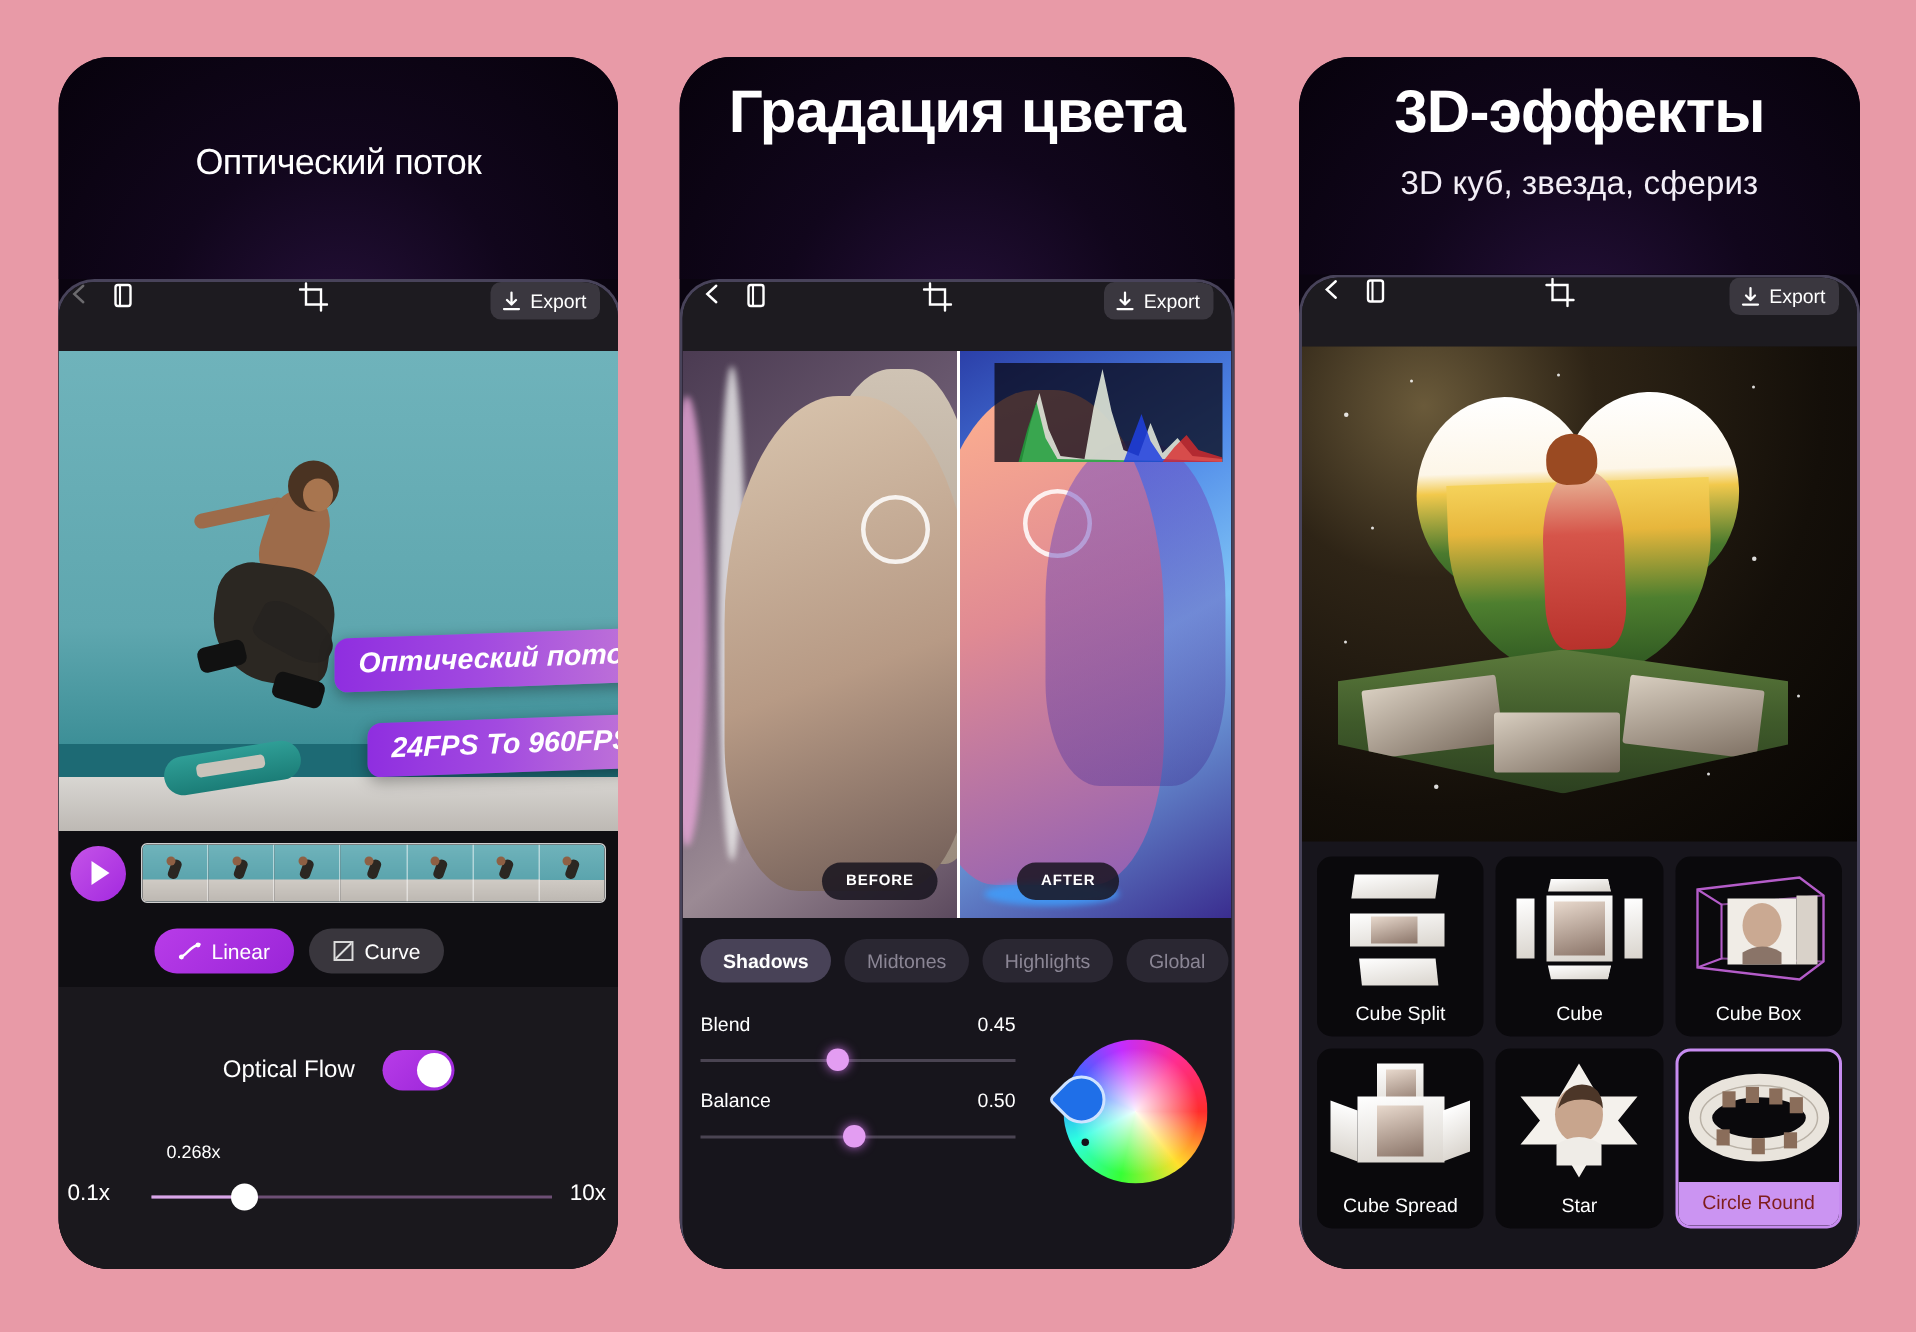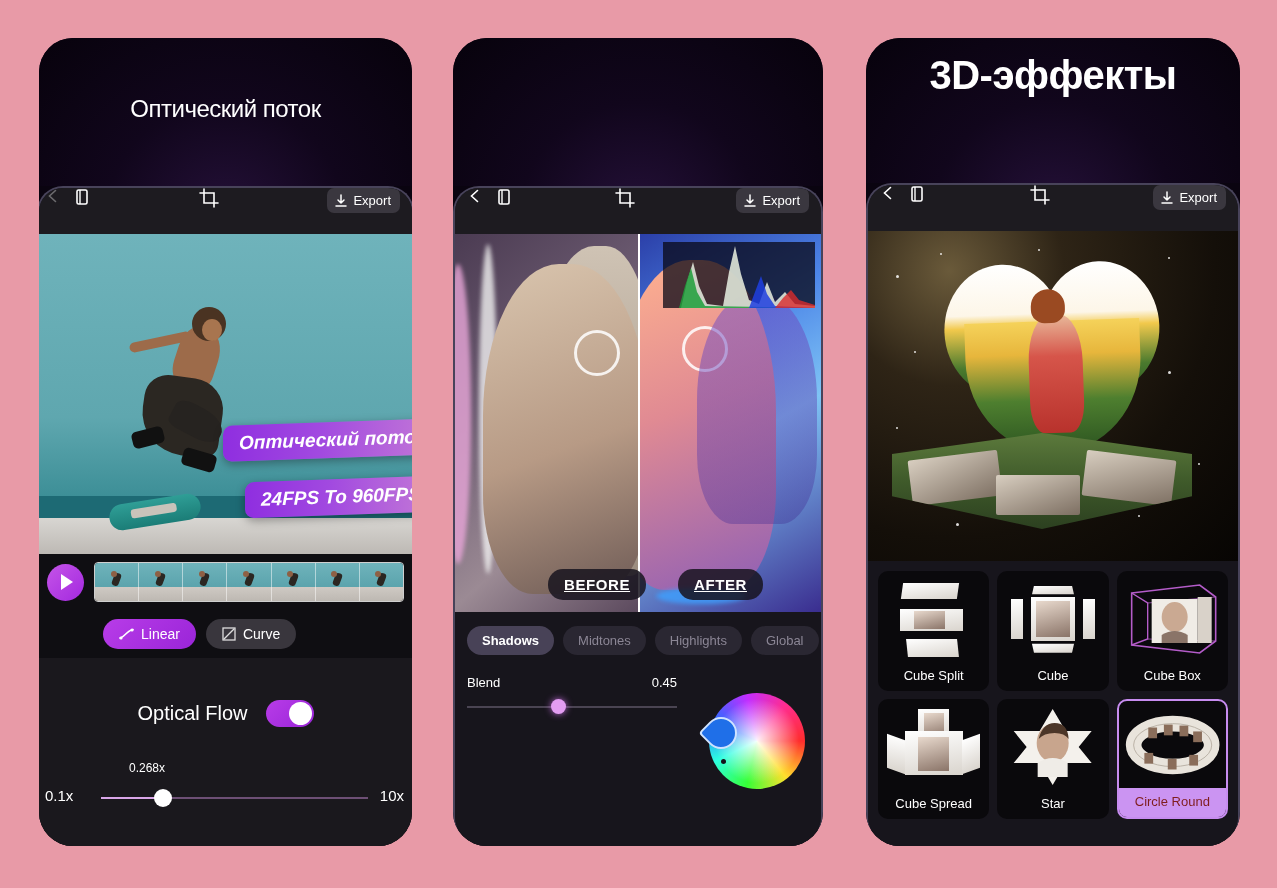--- a/index.html
+++ b/index.html
@@ -145,32 +145,32 @@
   .mode-row { height: 48px; background:#0f0e12; display:flex; align-items:center; gap:10px; padding: 0 0 0 64px; }
   .pill {
     display:inline-flex; align-items:center; gap:7px;
     border-radius: 16px; padding: 7px 16px; font-size: 14px; color:#fff;
   }
   .pill.active { background: linear-gradient(135deg,#b83ce8,#9a25d8); }
   .pill.idle { background:#39363d;justify-content:space-between; }
 
   .lower-panel { background:#1a181d; padding-top: 18px; height: 100%; position:relative;}
   .flow-row { display:flex; align-items:center; justify-content:center; gap: 18px; margin-top: 24px; }
-  .flow-label { color:#fff; font-size:20px; }
+  .flow-label { color:#fff; font-size:16px; }
   .toggle {
     width: 48px; height: 27px; border-radius:14px;
     background: linear-gradient(135deg,#b83ce8,#9a25d8);
     position:relative;
   }
   .knob { position:absolute; right:2px; top:2px; width:23px; height:23px; border-radius:50%; background:#fff; }
 
   .slider-area { margin-top: 42px; padding: 0 6px; position:relative; }
   .sl-label-left { position:absolute; left:6px; top:18px; color:#fff; font-size:15px; }
   .sl-label-right { position:absolute; right:8px; top:18px; color:#fff; font-size:15px; }
-  .sl-value { position:absolute; left:90px; top:-8px; color:#fff; font-size:12px; }
+  .sl-value { position:absolute; left:72px; top:-8px; color:#fff; font-size:12px; }
   .sl-track {
     position:absolute; left:62px; right:44px; top:28px; height:2px; background:#6d4f75;
   }
   .sl-fill { position:absolute; left:0; width:23%; top:0; height:2px; background:#d9a6e8; }
   .sl-knob { position:absolute; left:20%; top:-8px; width:18px; height:18px; border-radius:50%; background:#fff; }
 
   
   #m2 { height: 378px; position:relative; background:#2a1530; }
   .before-half, .after-half { position:absolute; top:0; bottom:0; width:50%; overflow:hidden; }
   .before-half { left:0; background: linear-gradient(140deg,#4b3b52 0%, #6b5a70 35%, #9b8a94 70%, #5c4a5e 100%); }
@@ -183,22 +183,22 @@
   .glasses { position:absolute; width:46px;height:46px;border:3px solid rgba(255,255,255,.85); border-radius:50%; }
   .histogram {
     position:absolute; right:6px; top:8px; width:152px; height:66px;
     background: rgba(10,8,22,.75); overflow:hidden;
   }
   .ghost-face { position:absolute; right:4px; top:60px; width:120px; height:230px; background: linear-gradient(160deg,rgba(120,80,200,.55),rgba(60,40,140,.35)); border-radius:46% 46% 30% 30%; }
 
   .ba-badge {
     position:absolute; bottom:12px;
     background: rgba(24,20,30,.85); color:#fff;
-    font-size:15px; font-weight:700; letter-spacing:.6px;
-    padding: 7px 16px; border-radius: 15px; text-decoration: underline;
+    font-size:10px; font-weight:700; letter-spacing:.6px;
+    padding: 7px 16px; border-radius: 15px;
   }
   #badgeBefore { left: 93px; }
   #badgeAfter  { left: 223px; }
 
   .grade-panel { background:#17151c; padding: 14px 12px 0 12px; height: 100%; }
   .tab-row { display:flex; gap:9px; margin-bottom: 20px; }
   .tab {
     padding: 7px 15px; border-radius: 15px; font-size: 13px;
     background:#2a2732; color:#8b8695;
   }
@@ -387,20 +387,24 @@
             <div class="sl-fill"></div>
             <div class="sl-knob"></div>
           </div>
         </div>
       </div>
     </div>
   </div>
 
   <div class="phone" id="phone2">
     <div class="promo">
+      <div class="promo-title big" style="margin-top:16px">
+        <span class="promo-underline" style="left:26px;right:96px"></span>
+        <span>Градация цвета</span>
+      </div>
     </div>
 
     <div class="app">
       <div class="toolbar">
         <span class="ico">
           <svg width="16" height="16" viewBox="0 0 16 16">
               <path d="M10.5 2.5 4.5 8l6 5.5" stroke="#fff" stroke-width="1.6" fill="none" stroke-linecap="round"></path>
             </svg>
         </span>
         <span class="ico">
@@ -465,38 +469,48 @@
           <div class="grade-sliders">
             <div class="grade-row">
               <div class="grade-head">
                 <span>Blend</span>
                 <span>0.45</span>
               </div>
               <div class="g-track">
                   <div class="g-knob" style="left:40%"></div>
                 </div>
             </div>
+            <div class="grade-row">
+              <div class="grade-head">
+                <span>Balance</span>
+                <span>0.50</span>
+              </div>
+              <div class="g-track">
+                  <div class="g-knob" style="left:45%"></div>
+                </div>
+            </div>
           </div>
           <div class="wheel-wrap">
             <div class="wheel">
               <div class="wheel-pin"></div>
               <div class="wheel-dot"></div>
             </div>
           </div>
         </div>
       </div>
     </div>
   </div>
 
   <div class="phone" id="phone3">
     <div class="promo">
       <div class="promo-title big" style="margin-top:16px">
         <span class="promo-underline" style="left:4px;width:74px"></span>
         <span>3D-эффекты</span>
       </div>
+      <div class="promo-sub">3D куб, звезда, сфериз</div>
     </div>
 
     <div class="app">
       <div class="toolbar">
         <span class="ico">
           <svg width="16" height="16" viewBox="0 0 16 16">
               <path d="M10.5 2.5 4.5 8l6 5.5" stroke="#fff" stroke-width="1.6" fill="none" stroke-linecap="round"></path>
             </svg>
         </span>
         <span class="ico">

